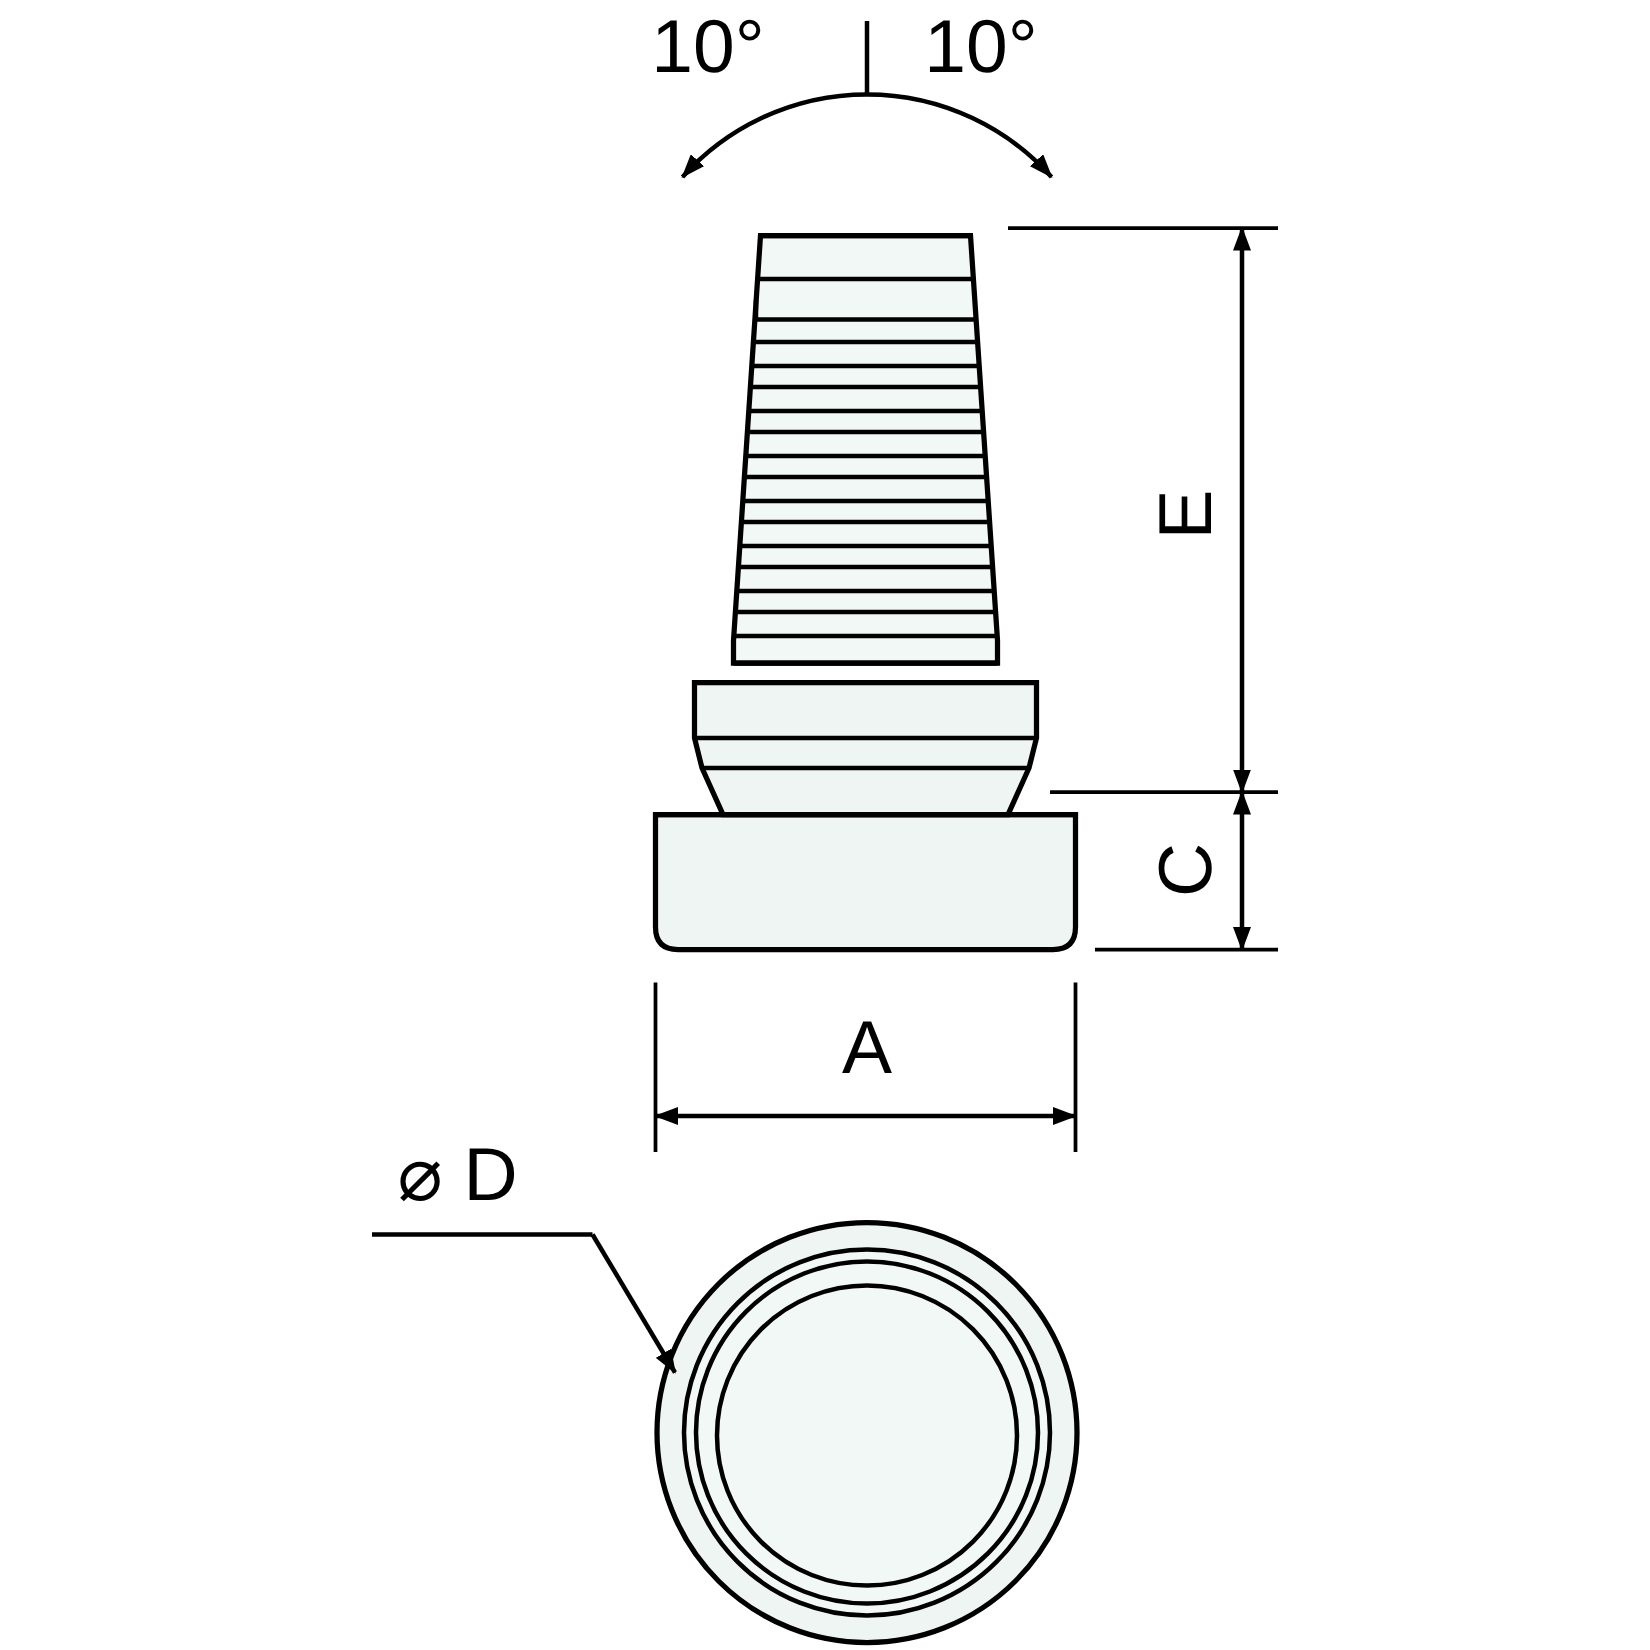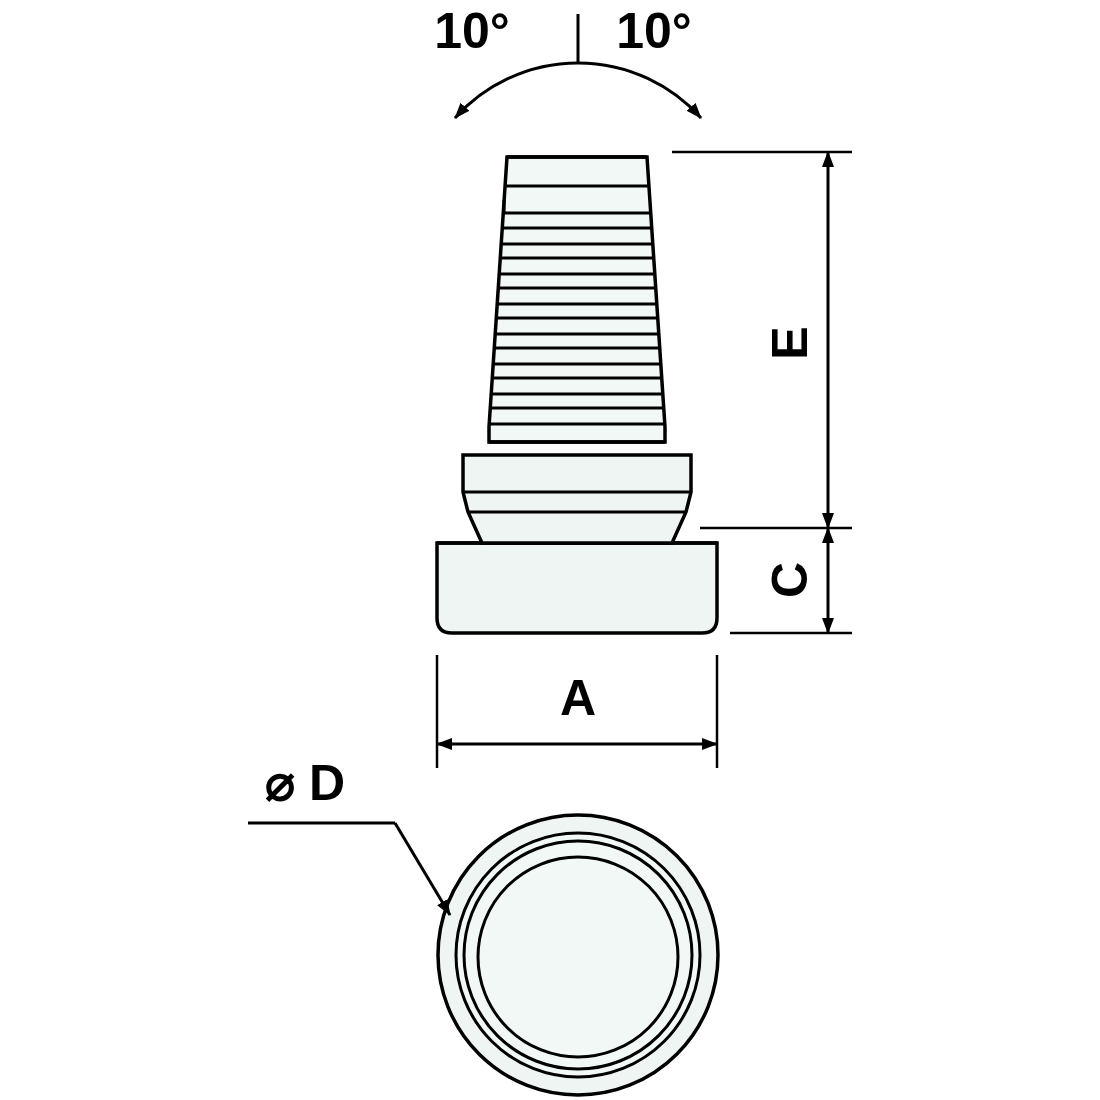--- a/index.html
+++ b/index.html
@@ -10,21 +10,20 @@
   body {
     width: 1100px;
     height: 1100px;
     font-family: "Liberation Sans", sans-serif;
     overflow: hidden;
   }
   #drawing-root {
     position: relative;
     width: 1100px;
     height: 1087px;
-    font-weight: bold;
   }
   svg.tech-drawing {
     display: block;
     width: 1100px;
     height: 1100px;
   }
   .lbl-big {
     font-family: "Liberation Sans", sans-serif;
     font-size: 50px;
     fill: #000000;

